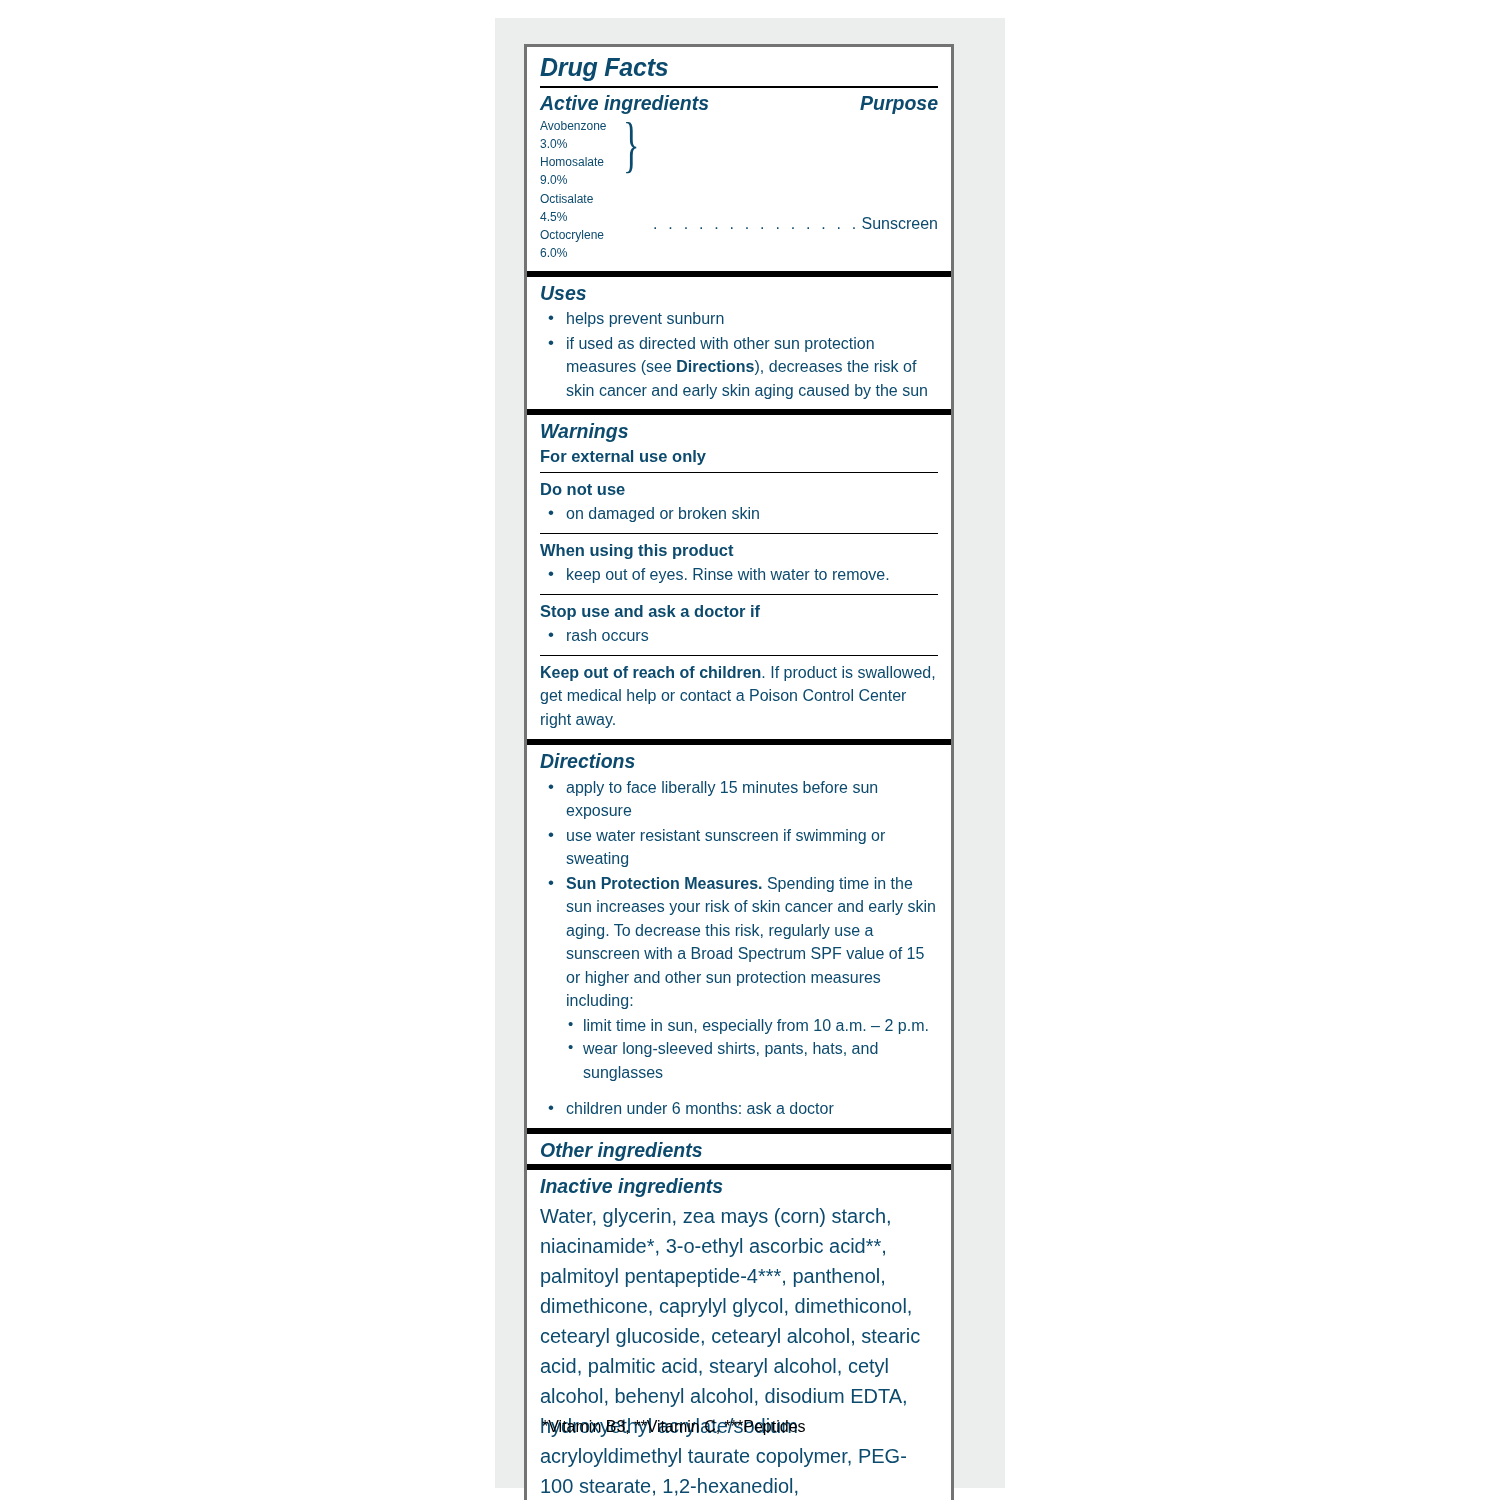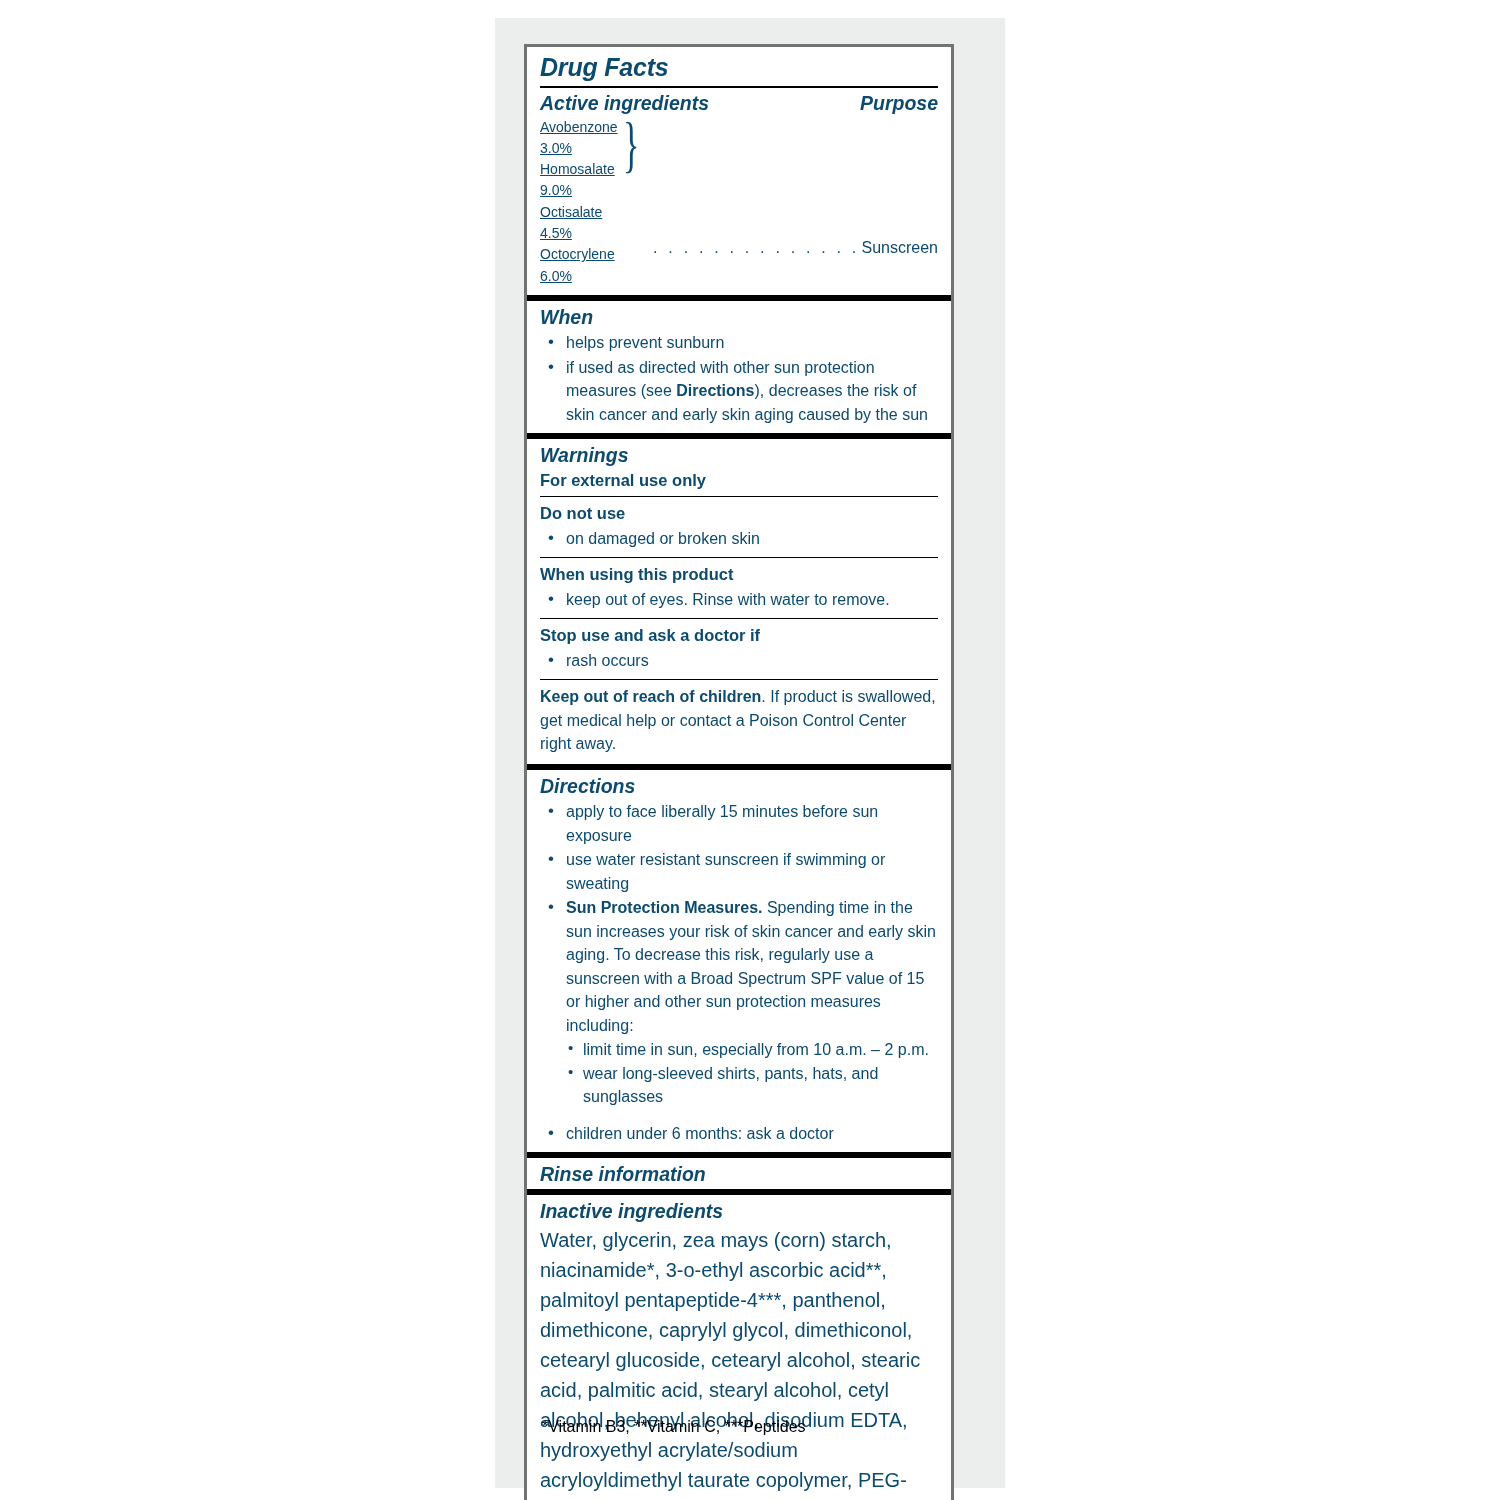--- a/index.html
+++ b/index.html
@@ -79,23 +79,22 @@
     font-style: italic;
     line-height: 1.1;
   }
   .actives-wrap {
     position: relative;
     display: flex;
     align-items: stretch;
     margin-bottom: 8px;
   }
   .actives-list {
-    font-size: 14px;
+    font-size: 12px;
     line-height: 1.52;
-    text-decoration: underline;
   }
   .brace {
     font-size: 62px;
     line-height: 0.97;
     margin-left: 2px;
     margin-top: -3px;
     font-family: "Liberation Serif", serif;
     font-weight: 300;
     transform: scaleX(0.55);
     transform-origin: left center;
@@ -239,21 +238,21 @@
         <div class="brace">}</div>
         <div class="purpose-line">
           <span class="dots">. . . . . . . . . . . . . .</span>
           <span>Sunscreen</span>
         </div>
       </div>
     </div>
 
     <div class="section">
       <div class="pad">
-        <h2 class="sec-title">When</h2>
+        <h2 class="sec-title">Uses</h2>
         <ul class="bul">
           <li>helps prevent sunburn</li>
           <li>if used as directed with other sun protection measures (see <b>Directions</b>), decreases the risk of skin cancer and early skin aging caused by the sun</li>
         </ul>
       </div>
     </div>
 
     <div class="section">
       <div class="pad">
         <h2 class="sec-title">Warnings</h2>
@@ -295,21 +294,21 @@
               <li>wear long-sleeved shirts, pants, hats, and sunglasses</li>
             </ul>
           </li>
           <li>children under 6 months: ask a doctor</li>
         </ul>
       </div>
     </div>
 
     <div class="section">
       <div class="pad">
-        <h2 class="sec-title">Rinse information</h2>
+        <h2 class="sec-title">Other ingredients</h2>
       </div>
     </div>
 
     <div class="section">
       <div class="pad">
         <h2 class="sec-title">Inactive ingredients</h2>
         <div class="inactive-text">Water, glycerin, zea mays (corn) starch, niacinamide*, 3-o-ethyl ascorbic acid**, palmitoyl pentapeptide-4***, panthenol, dimethicone, caprylyl glycol, dimethiconol, cetearyl glucoside, cetearyl alcohol, stearic acid, palmitic acid, stearyl alcohol, cetyl alcohol, behenyl alcohol, disodium EDTA, hydroxyethyl acrylate/sodium acryloyldimethyl taurate copolymer, PEG-100 stearate, 1,2-hexanediol, phenoxyethanol, fragrance</div>
       </div>
     </div>
 

